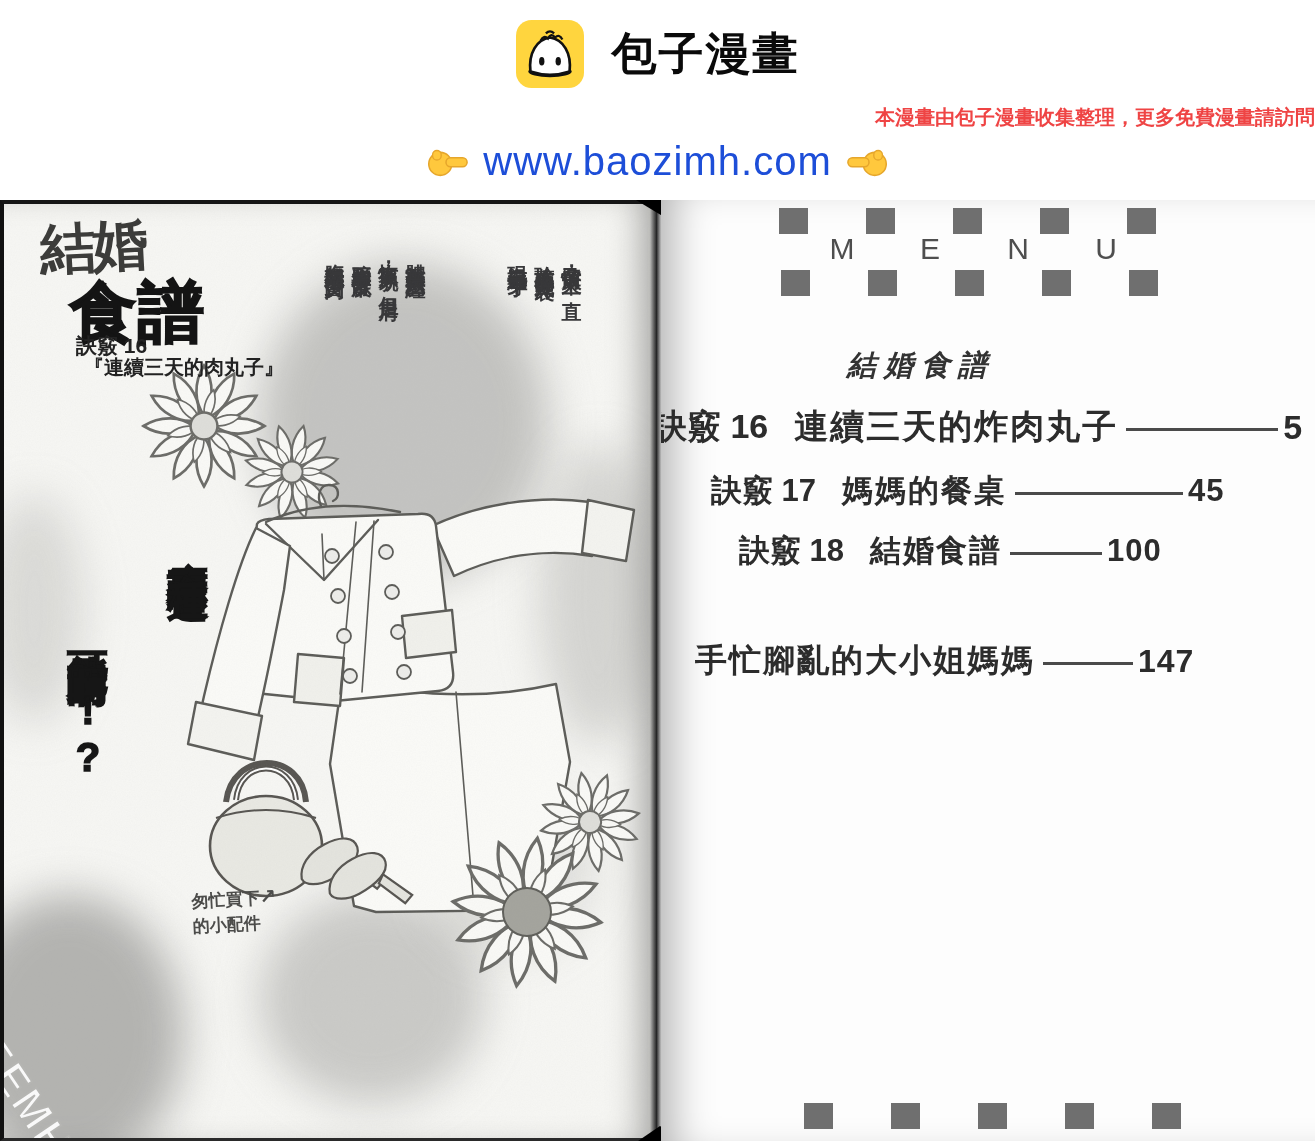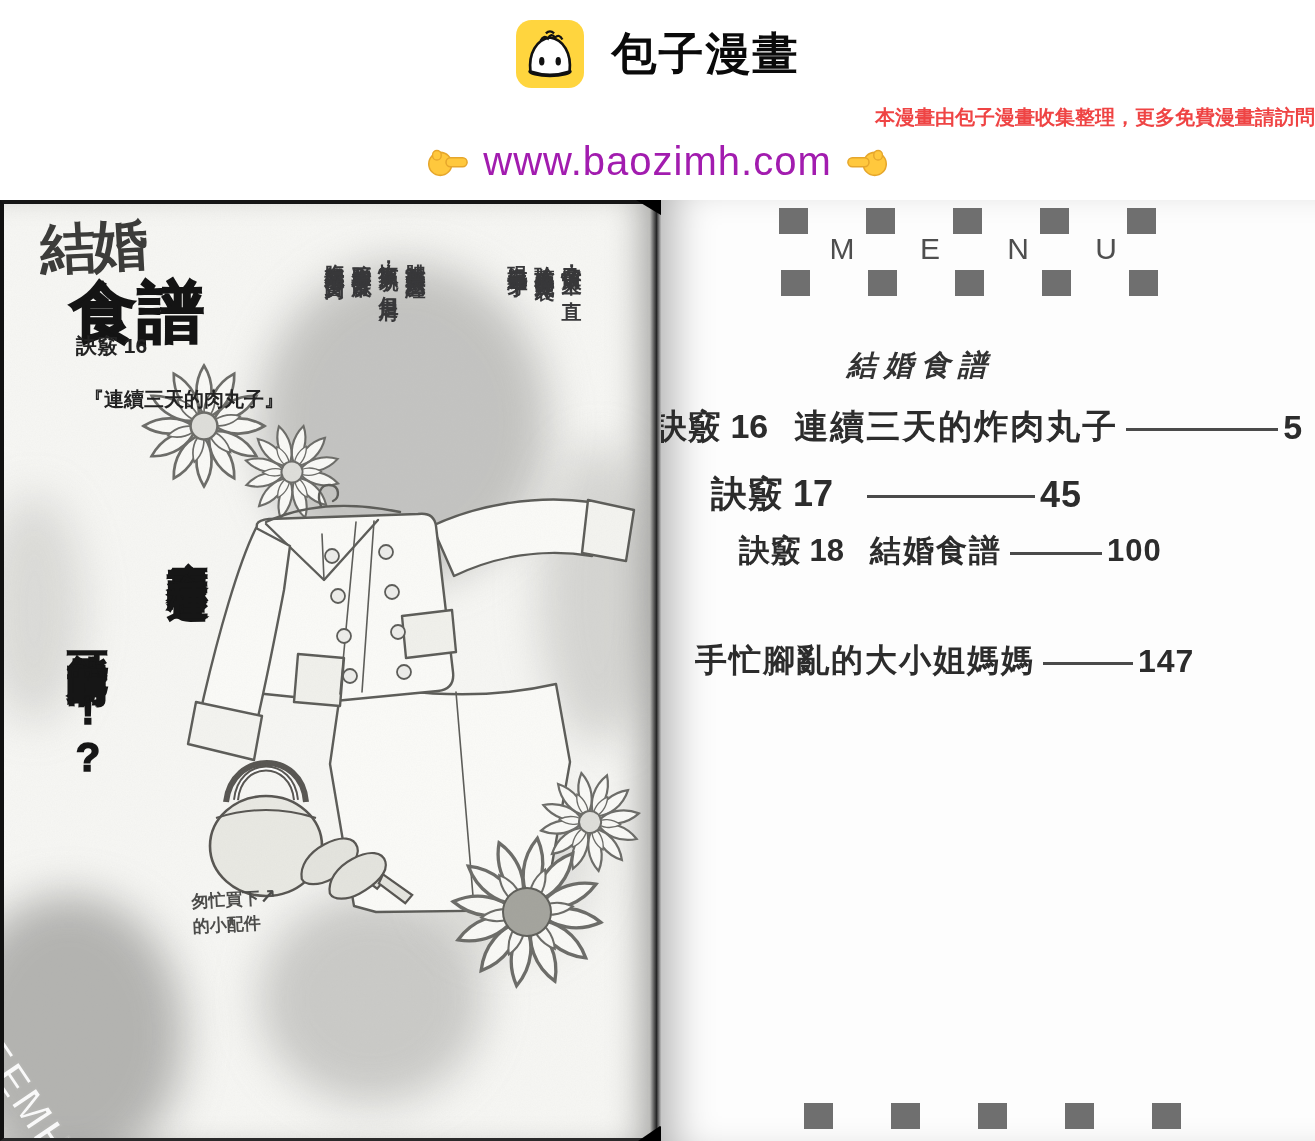--- a/index.html
+++ b/index.html
@@ -6,21 +6,21 @@
     font-family:"Liberation Sans","DejaVu Sans",sans-serif;overflow:hidden;}
   *{box-sizing:border-box;}
 
   
   .site-header{position:absolute;top:0;left:0;width:1315px;height:200px;background:#fff;}
   .brand-row{position:absolute;top:20px;left:0;width:100%;display:flex;justify-content:center;align-items:center;gap:28px;}
   .brand-logo{width:68px;height:68px;display:block;}
   .brand-name{font-size:45px;font-weight:800;color:#0a0a0a;letter-spacing:2px;}
   .tagline{position:absolute;top:104px;left:0;width:100%;text-align:right;font-size:20px;font-weight:600;color:#ef4444;}
   .url-row{position:absolute;top:138px;left:0;width:100%;display:flex;justify-content:center;align-items:center;gap:14px;}
-  .url-text{font-size:40px;font-weight:500;color:#a21caf;letter-spacing:1px;}
+  .url-text{font-size:40px;font-weight:500;color:#1d4ed8;letter-spacing:1px;}
   .pointer{width:46px;height:46px;}
 
   
   .spread{position:absolute;top:200px;left:0;width:1315px;height:941px;background:#fff;}
 
   .page-left{position:absolute;left:0;top:0;width:656px;height:941px;background:#f7f7f4;
     border-left:4px solid #111;border-top:4px solid #151515;border-bottom:3px solid #2a2a2a;
     box-shadow:inset -30px 0 36px -18px rgba(0,0,0,.38);overflow:hidden;}
   .page-right{position:absolute;left:661px;top:0;width:654px;height:941px;background:#fdfdfd;
     box-shadow:inset 32px 0 40px -20px rgba(0,0,0,.30);overflow:hidden;color:#2e2e2e;}
@@ -41,21 +41,21 @@
   .blob6{left:420px;top:580px;width:170px;height:170px;background:rgba(140,140,137,.22);}
 
   .illustration{position:absolute;left:0;top:0;width:656px;height:941px;}
 
   
   .series-title-top{position:absolute;left:36px;top:6px;font-size:56px;font-weight:700;color:#3c3c3a;
     letter-spacing:-4px;transform:rotate(-3deg);}
   .series-title-bottom{position:absolute;left:66px;top:64px;font-size:66px;font-weight:900;color:#141414;
     letter-spacing:2px;-webkit-text-stroke:2px #141414;}
   .chapter-label{position:absolute;left:72px;top:128px;font-size:21px;font-weight:700;color:#222;}
-  .chapter-name{position:absolute;left:80px;top:150px;font-size:20px;font-weight:700;color:#222;margin-top:32px;}
+  .chapter-name{position:absolute;left:80px;top:150px;font-size:20px;font-weight:700;color:#222;}
 
   .vcaption{position:absolute;writing-mode:vertical-rl;text-orientation:upright;
     font-size:20px;font-weight:600;color:#38383a;line-height:1.2;letter-spacing:2px;}
   .vcaption div{margin-left:3px;}
   .cap1{right:72px;top:46px;height:275px;}
   .cap2{right:228px;top:44px;height:280px;}
 
   .speech{position:absolute;writing-mode:vertical-rl;text-orientation:upright;
     font-size:40px;font-weight:900;color:#161616;letter-spacing:3px;line-height:1;
     -webkit-text-stroke:1.6px #161616;}
@@ -82,21 +82,21 @@
   .book-title{position:absolute;left:186px;top:146px;font-size:29px;font-weight:600;color:#333;letter-spacing:8px;font-style:italic;}
 
   .menu-list{position:absolute;left:0;top:0;width:654px;height:941px;}
   .toc-row{position:absolute;display:flex;align-items:center;white-space:nowrap;font-weight:600;color:#2c2c2c;}
   .toc-label{margin-right:26px;}
   .toc-title{letter-spacing:2px;}
   .leader{height:0;border-top:3px solid #4a4a4a;margin:0 5px 0 8px;align-self:center;position:relative;top:2px;}
   .toc-page{letter-spacing:1px;}
   .toc-row:nth-of-type(1){top:204px;left:-8px;font-size:34px;}
   .toc-row:nth-of-type(1) .leader{width:152px;}
-  .toc-row:nth-of-type(2){top:270px;left:50px;font-size:36px;}
+  .toc-row:nth-of-type(2){top:270px;left:50px;font-size:31px;}
   .toc-row:nth-of-type(2) .leader{width:168px;}
   .toc-row:nth-of-type(3){top:330px;left:78px;font-size:31px;}
   .toc-row:nth-of-type(3) .leader{width:92px;}
   .toc-row:nth-of-type(4){top:439px;left:34px;font-size:32px;align-items:center;}
   .toc-row:nth-of-type(4) .leader{width:90px;}
   .toc-row:nth-of-type(4) .toc-label{display:none;}
 </style>
 </head>
 <body>
 
@@ -294,20 +294,21 @@
 
     <div class="menu-list">
       <div class="toc-row">
         <span class="toc-label">訣竅 16</span>
         <span class="toc-title">連續三天的炸肉丸子</span>
         <span class="leader"></span>
         <span class="toc-page">5</span>
       </div>
       <div class="toc-row">
         <span class="toc-label">訣竅 17</span>
+        <span class="toc-title">媽媽的餐桌</span>
         <span class="leader"></span>
         <span class="toc-page">45</span>
       </div>
       <div class="toc-row">
         <span class="toc-label">訣竅 18</span>
         <span class="toc-title">結婚食譜</span>
         <span class="leader"></span>
         <span class="toc-page">100</span>
       </div>
       <div class="toc-row">

